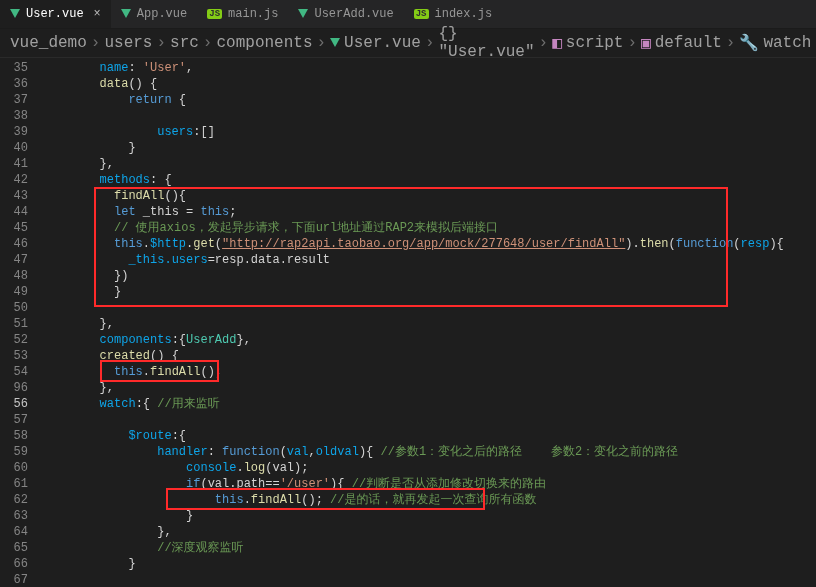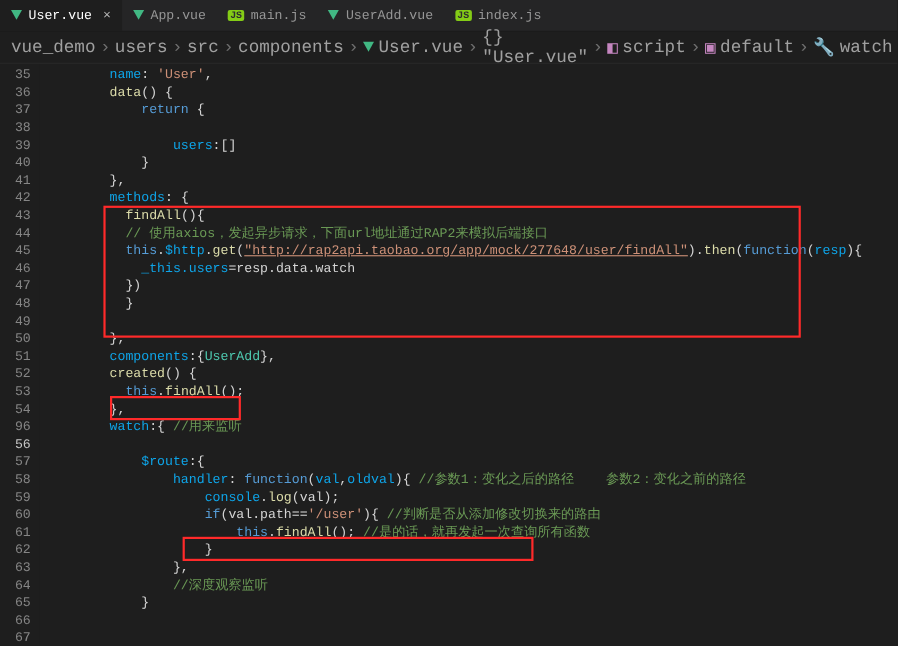--- a/index.html
+++ b/index.html
@@ -120,23 +120,24 @@
   <div class="code">
 <div class="line">        <span class="id">name</span><span class="pn">: </span><span class="str">'User'</span><span class="pn">,</span></div>
 <div class="line">        <span class="fn">data</span><span class="pn">() {</span></div>
 <div class="line">            <span class="kw">return</span><span class="pn"> {</span></div>
 <div class="line"> </div>
 <div class="line">                <span class="id">users</span><span class="pn">:[]</span></div>
 <div class="line">            <span class="pn">}</span></div>
 <div class="line">        <span class="pn">},</span></div>
 <div class="line">        <span class="id">methods</span><span class="pn">: {</span></div>
 <div class="line">          <span class="fn">findAll</span><span class="pn">(){</span></div>
+<div class="line">          <span class="kw">let</span><span class="pn"> _this = </span><span class="th">this</span><span class="pn">;</span></div>
 <div class="line">          <span class="cm">// 使用axios，发起异步请求，下面url地址通过RAP2来模拟后端接口</span></div>
 <div class="line">          <span class="th">this</span><span class="pn">.</span><span class="id">$http</span><span class="pn">.</span><span class="fn">get</span><span class="pn">(</span><span class="ustr">"http://rap2api.taobao.org/app/mock/277648/user/findAll"</span><span class="pn">).</span><span class="fn">then</span><span class="pn">(</span><span class="kw">function</span><span class="pn">(</span><span class="id">resp</span><span class="pn">){</span></div>
-<div class="line">            <span class="id">_this.users</span><span class="pn">=resp.data.watch</span></div>
+<div class="line">            <span class="id">_this.users</span><span class="pn">=resp.data.result</span></div>
 <div class="line">          <span class="pn">})</span></div>
 <div class="line">          <span class="pn">}</span></div>
 <div class="line"> </div>
 <div class="line">        <span class="pn">},</span></div>
 <div class="line">        <span class="id">components</span><span class="pn">:{</span><span class="tp">UserAdd</span><span class="pn">},</span></div>
 <div class="line">        <span class="fn">created</span><span class="pn">() {</span></div>
 <div class="line">          <span class="th">this</span><span class="pn">.</span><span class="fn">findAll</span><span class="pn">();</span></div>
 <div class="line">        <span class="pn">},</span></div>
 <div class="line">        <span class="id">watch</span><span class="pn">:{ </span><span class="cm">//用来监听</span></div>
 <div class="line"> </div>

